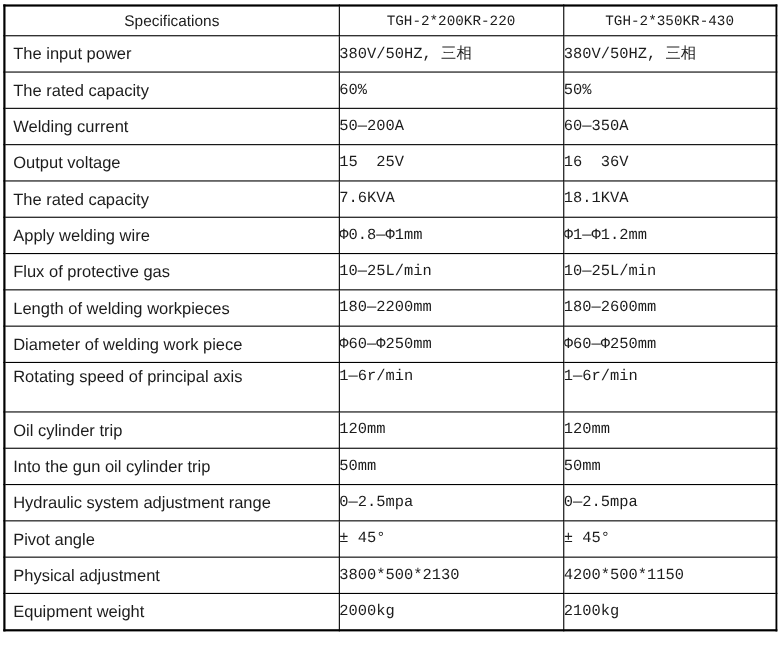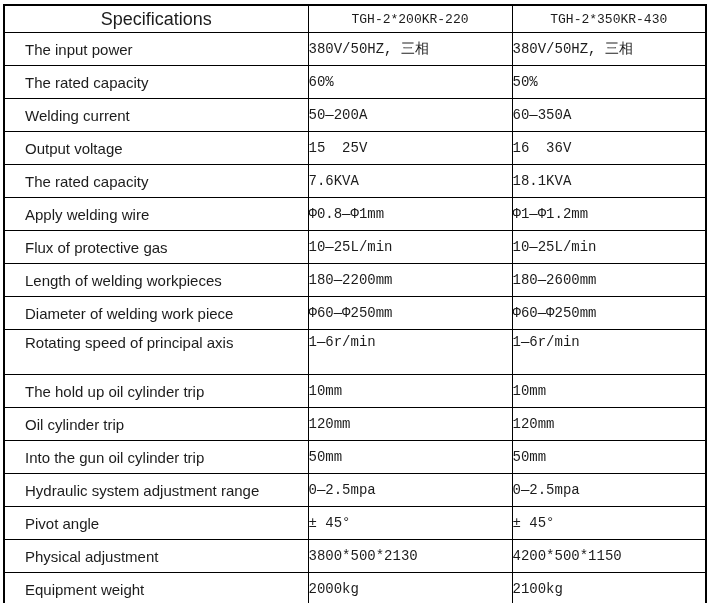--- a/index.html
+++ b/index.html
@@ -32,34 +32,34 @@
     overflow: hidden;
   }
   
   .spec-table thead th {
     height: 26px;
     font-weight: normal;
     text-align: center;
   }
   .spec-table thead th.head-spec {
     font-family: "Liberation Sans", sans-serif;
-    font-size: 18px;
+    font-size: 14px;
   }
   .spec-table thead th.head-model {
     font-family: Liberation Mono, monospace;
     font-size: 13px;
     white-space: pre;
   }
   
   .spec-table tbody th.label {
     height: 32px;
     font-weight: normal;
     font-size: 15px;
     text-align: left;
-    padding-left: 20px;
+    padding-left: 7px;
     font-family: "Liberation Sans", sans-serif;
   }
   .spec-table tbody td.value {
     height: 32px;
     text-align: left;
     font-family: "Liberation Mono", "DejaVu Sans Mono", monospace;
     font-size: 14px;
     white-space: pre;
   }
   
@@ -132,25 +132,20 @@
           <th class="label">Diameter of welding work piece</th>
           <td class="value">Φ60—Φ250mm</td>
           <td class="value">Φ60—Φ250mm</td>
         </tr>
         <tr class="tall">
           <th class="label">Rotating speed of principal axis</th>
           <td class="value">1—6r/min</td>
           <td class="value">1—6r/min</td>
         </tr>
         <tr>
-          <th class="label">The hold up oil cylinder trip</th>
-          <td class="value">10mm</td>
-          <td class="value">10mm</td>
-        </tr>
-        <tr>
           <th class="label">Oil cylinder trip</th>
           <td class="value">120mm</td>
           <td class="value">120mm</td>
         </tr>
         <tr>
           <th class="label">Into the gun oil cylinder trip</th>
           <td class="value">50mm</td>
           <td class="value">50mm</td>
         </tr>
         <tr>

